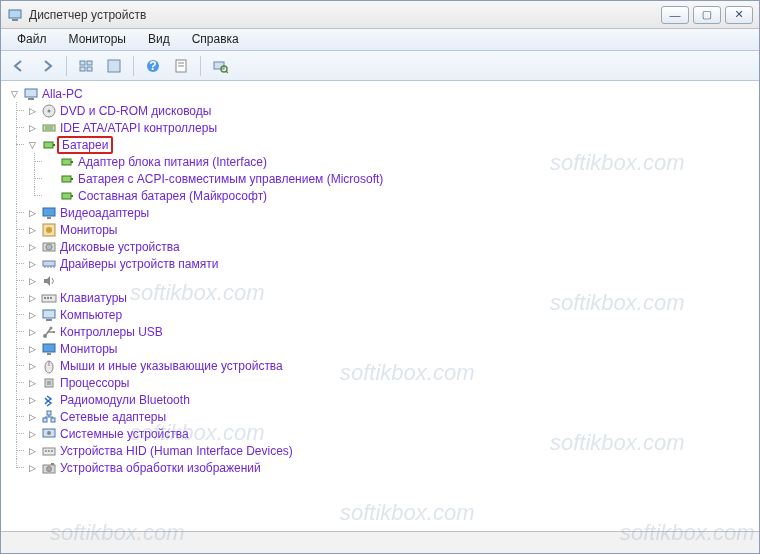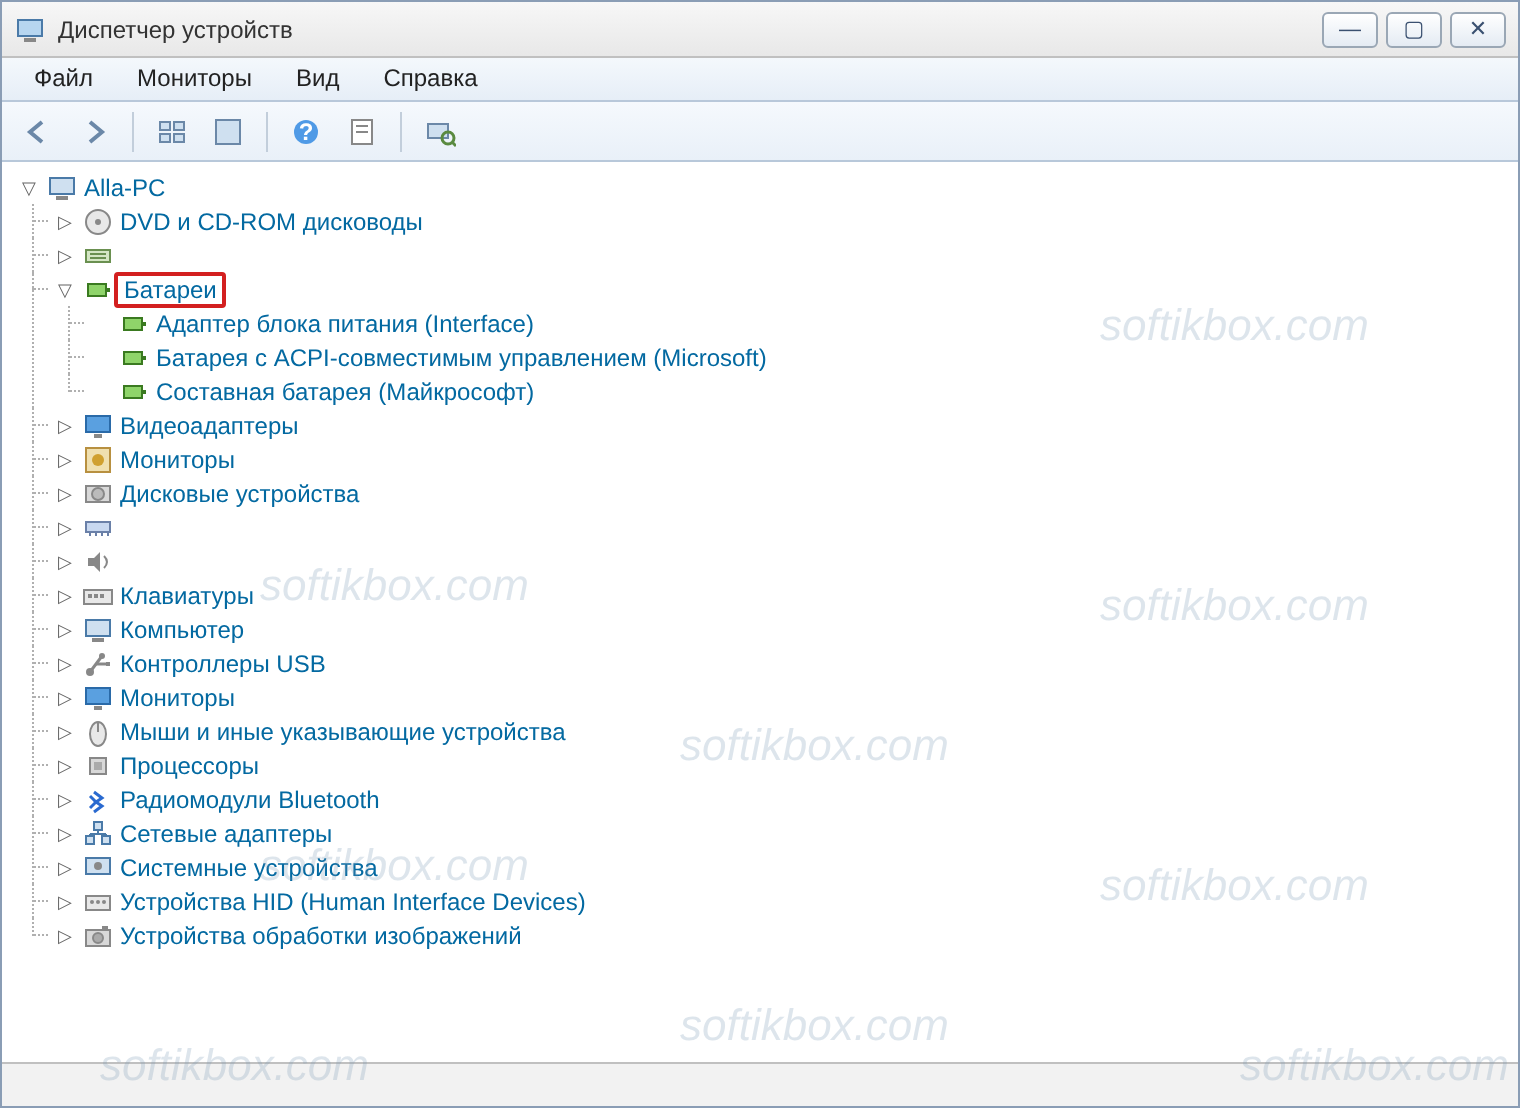--- a/index.html
+++ b/index.html
@@ -15,21 +15,21 @@
 .toolbar { height: 30px; background: linear-gradient(#f5f9fd,#e9f0f8); border-bottom: 1px solid #b8c8da; display: flex; align-items: center; padding: 0 6px; gap: 4px; }
 .tbtn { width: 24px; height: 24px; border: 1px solid transparent; border-radius: 3px; display: flex; align-items: center; justify-content: center; }
 .tsep { width: 1px; height: 20px; background: #c2cedb; margin: 0 3px; }
 .content { flex: 1; overflow: auto; background: #fff; padding: 4px 2px; }
 .tree ul { list-style: none; padding-left: 18px; }
 .tree > ul { padding-left: 4px; }
 .tree li { position: relative; }
 .row { display: flex; align-items: center; height: 17px; gap: 3px; padding-left: 2px; white-space: nowrap; }
 .exp { width: 11px; height: 11px; display: flex; align-items: center; justify-content: center; color: #666; font-size: 9px; cursor: default; }
 .ic { width: 16px; height: 16px; display: flex; align-items: center; justify-content: center; }
-.lbl { color: #0369a1; }
+.lbl { color: #6d28d9; }
 .hl { border: 2px solid #d31f1f; border-radius: 2px; padding: 0 3px; margin-left: -3px; }
 .statusbar { height: 22px; border-top: 1px solid #c0c0c0; background: #f2f2f2; }
 
 .tree li::before { content: ''; position: absolute; left: -9px; top: 0; border-left: 1px dotted #b0b0b0; height: 100%; }
 .tree li:last-child::before { height: 9px; }
 .tree li::after { content: ''; position: absolute; left: -9px; top: 8px; width: 8px; border-top: 1px dotted #b0b0b0; }
 .tree > ul > li::before, .tree > ul > li::after { display: none; }
 
 .wm { position: absolute; color: rgba(120,150,180,0.25); font-size: 22px; font-style: italic; pointer-events: none; }
 svg { display: block; }
@@ -138,20 +138,21 @@
             <li>
               <div class="row">
                 <span class="exp">▷</span>
                 <span class="ic">
                   <svg width="16" height="16">
                     <rect x="2" y="5" width="12" height="6" fill="#d4e6c4" stroke="#6a9050"></rect>
                     <line x1="4" y1="7" x2="12" y2="7" stroke="#6a9050"></line>
                     <line x1="4" y1="9" x2="12" y2="9" stroke="#6a9050"></line>
                   </svg>
                 </span>
+                <span class="lbl">IDE ATA/ATAPI контроллеры</span>
               </div>
             </li>
             <li>
               <div class="row">
                 <span class="exp">▽</span>
                 <span class="ic">
                   <svg width="16" height="16">
                     <rect x="3" y="5" width="9" height="6" fill="#8fd46a" stroke="#3a7a20"></rect>
                     <rect x="12" y="7" width="2" height="2" fill="#3a7a20"></rect>
                   </svg>
@@ -238,20 +239,21 @@
                 <span class="exp">▷</span>
                 <span class="ic">
                   <svg width="16" height="16">
                     <rect x="2" y="5" width="12" height="5" fill="#c8d8f0" stroke="#6a80a8"></rect>
                     <line x1="4" y1="10" x2="4" y2="12" stroke="#6a80a8"></line>
                     <line x1="7" y1="10" x2="7" y2="12" stroke="#6a80a8"></line>
                     <line x1="10" y1="10" x2="10" y2="12" stroke="#6a80a8"></line>
                     <line x1="13" y1="10" x2="13" y2="12" stroke="#6a80a8"></line>
                   </svg>
                 </span>
+                <span class="lbl">Драйверы устройств памяти</span>
               </div>
             </li>
             <li>
               <div class="row">
                 <span class="exp">▷</span>
                 <span class="ic">
                   <svg width="16" height="16">
                     <path d="M3 6 L6 6 L9 3 L9 13 L6 10 L3 10 Z" fill="#888"></path>
                     <path d="M11 5 Q14 8 11 11" fill="none" stroke="#888"></path>
                   </svg>

